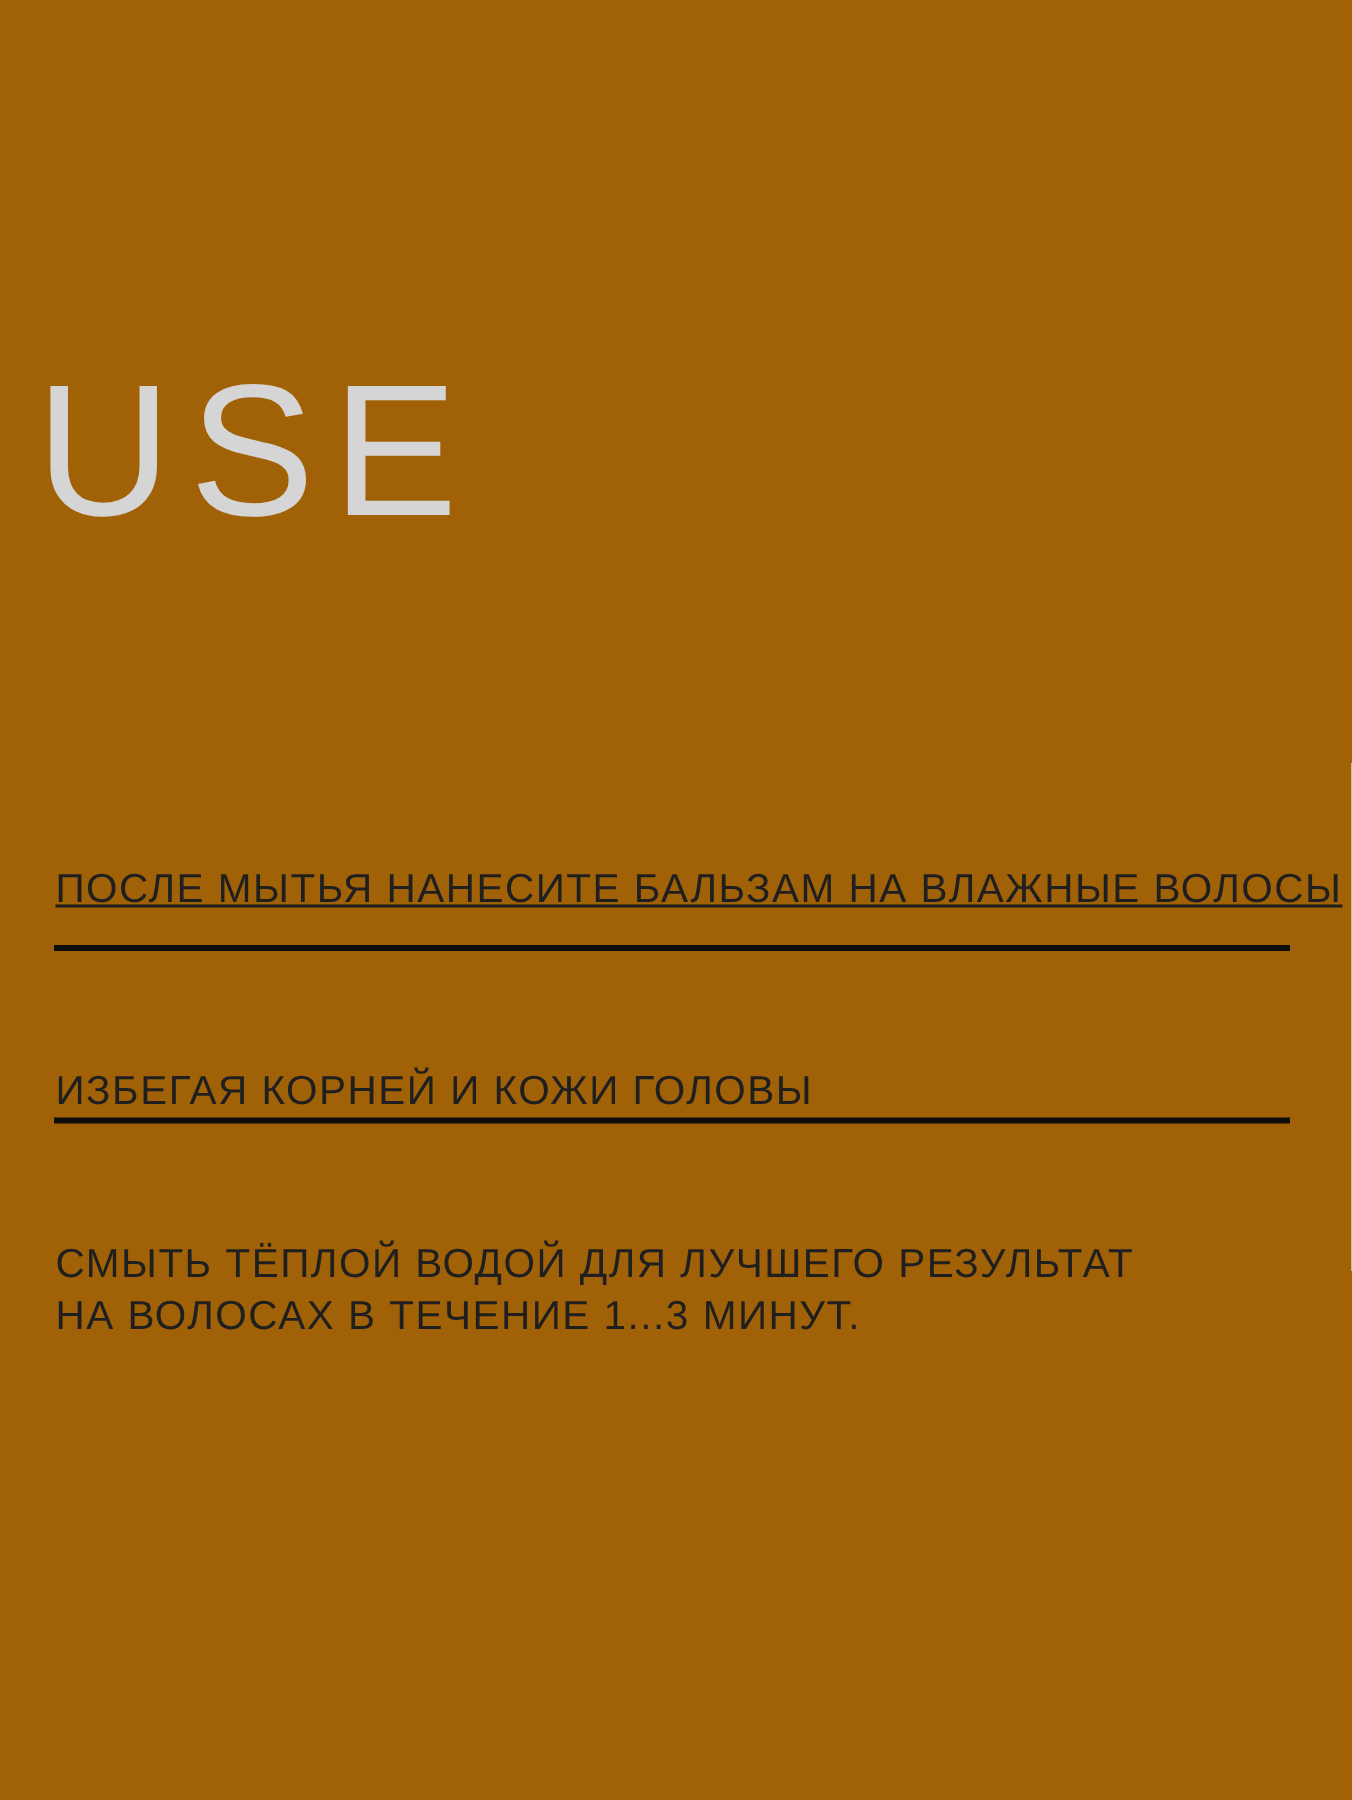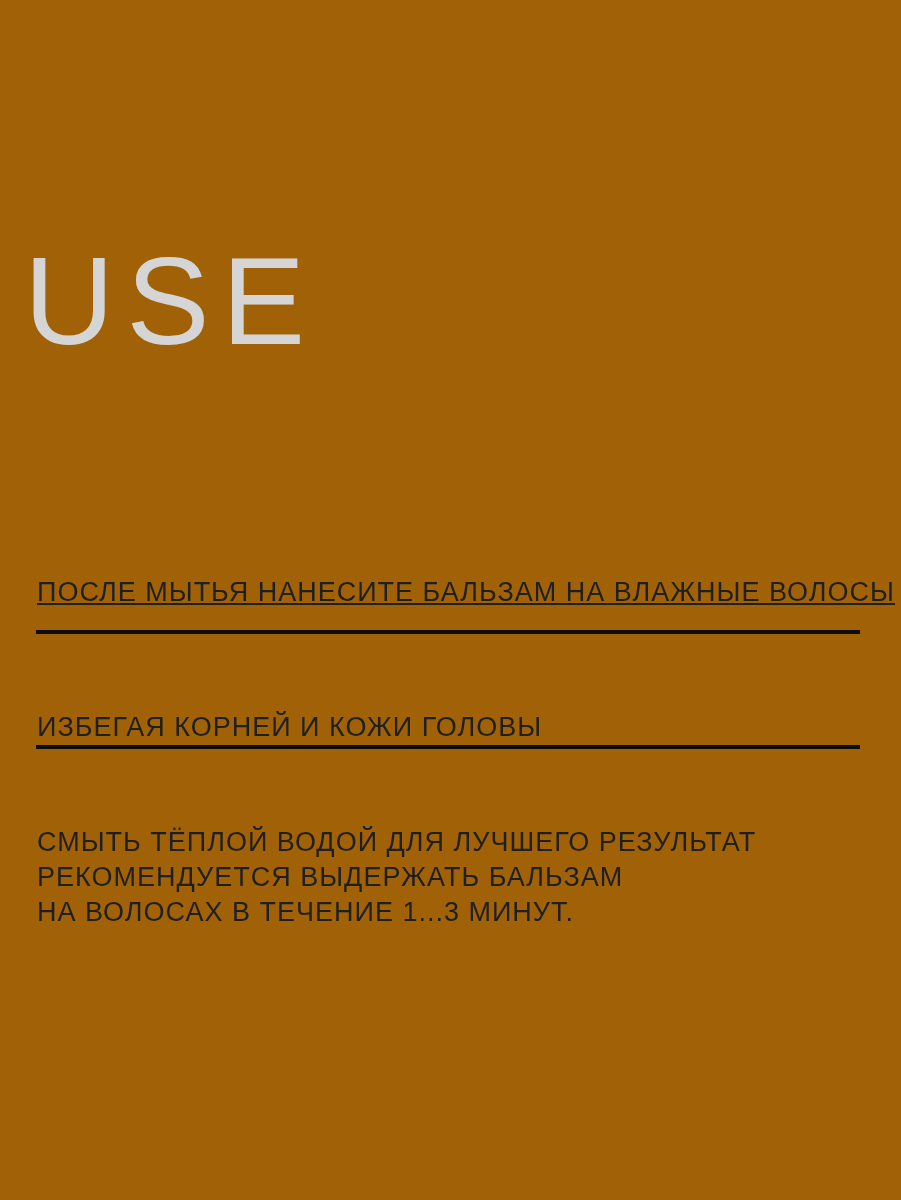--- a/index.html
+++ b/index.html
@@ -76,17 +76,16 @@
   <div class="divider divider-1"></div>
 
   <div class="step step-2">
     <div>ИЗБЕГАЯ КОРНЕЙ И КОЖИ ГОЛОВЫ</div>
   </div>
 
   <div class="divider divider-2"></div>
 
   <div class="step step-3">
     <div>СМЫТЬ ТЁПЛОЙ ВОДОЙ ДЛЯ ЛУЧШЕГО РЕЗУЛЬТАТ</div>
-    <div>РЕКОМЕНДУЕТСЯ ВЫДЕРЖАТЬ БАЛЬЗАМ</div>
     <div>НА ВОЛОСАХ В ТЕЧЕНИЕ 1...3 МИНУТ.</div>
   </div>
 
 </div>
 
 </body></html>

